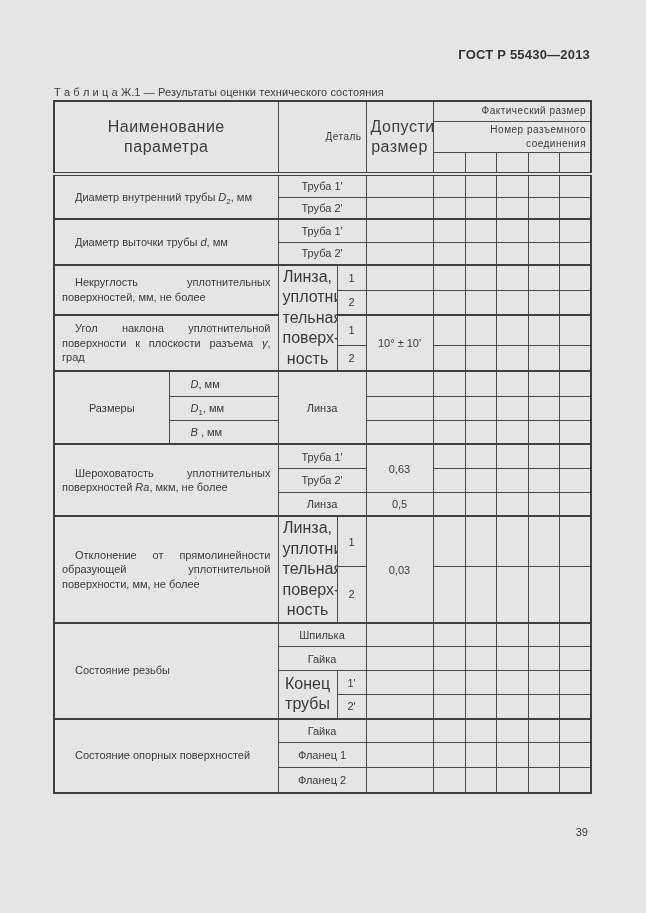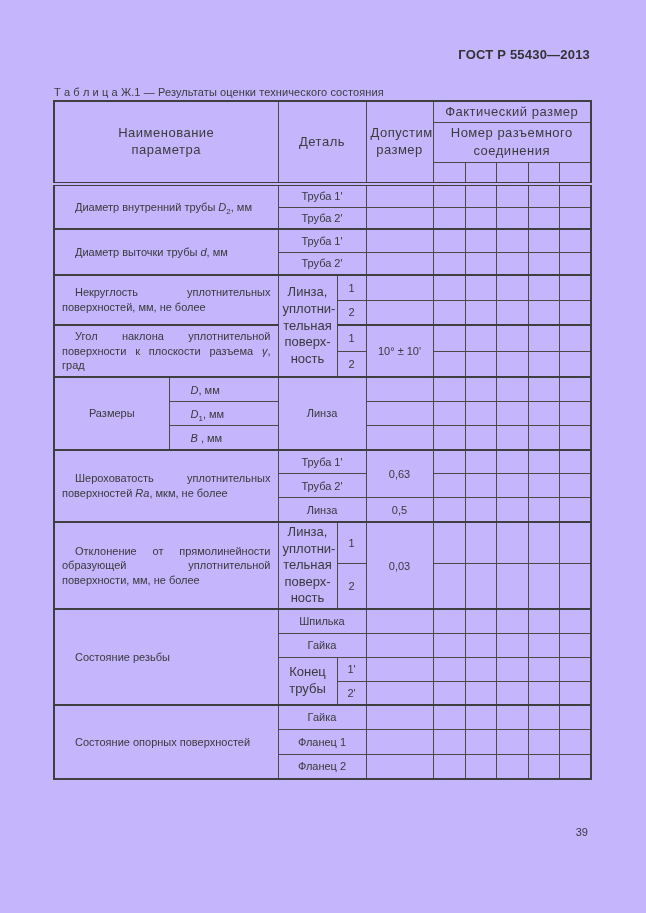--- a/index.html
+++ b/index.html
@@ -1,54 +1,54 @@
 <!DOCTYPE html>
 <html><head>
 <meta charset="utf-8">
 <style>
   html,body{margin:0;padding:0;}
   body{
     width:646px;height:913px;background:#ffffff;
     font-family:"Liberation Sans",sans-serif;color:#3a3a3a;
     position:relative;overflow:hidden;
   }
-  .page{position:absolute;inset:0;background:#c4b5fd;}
+  .page{position:absolute;inset:0;background:#e5e5e5;}
   .doc-code{
     position:absolute;top:47px;right:56px;
     font-size:13px;font-weight:bold;letter-spacing:.2px;color:#333;
   }
   .caption{
     position:absolute;top:86px;left:54px;width:537px;
     font-size:11px;color:#3c3c3c;letter-spacing:.1px;
   }
   .tablewrap{position:absolute;top:100px;left:53px;}
   table{
     border-collapse:collapse;table-layout:fixed;width:537px;
     font-size:11px;color:#3a3a3a;
     border:2px solid #3f3f3f;
   }
   th,td{border:1px solid #4a4a4a;padding:1px 4px;vertical-align:middle;overflow:hidden;}
   thead th{
-    font-weight:normal;font-size:13px;text-align:center;
+    font-weight:normal;font-size:10px;text-align:right;
     letter-spacing:.5px;line-height:1.4;color:#3c3c3c;
   }
   tbody{border-top:4px double #3f3f3f;}
   tr.grp > td{border-top:2px solid #3f3f3f;}
   
   .h20{height:20px}.h22{height:22px}.h23{height:23px}.h24{height:24px}
   .h25{height:25px}.h33{height:33px}.h37{height:37px}
   
   td.param{
     text-align:justify;text-indent:13px;
     padding:3px 7px 3px 7px;line-height:1.33;
   }
   td.c{text-align:center;text-indent:0;}
   td.psub{text-align:left;padding-left:21px;}
   td.det{text-align:center;margin-top:48px;}
-  .prewrap{white-space:pre-line;text-align:center;line-height:1.28;font-size:13px;}
+  .prewrap{white-space:pre-line;text-align:center;line-height:1.28;font-size:16px;}
   i.var{font-style:italic;}
   sub{font-size:8px;line-height:0;}
   .pagenum{
     position:absolute;top:826px;right:58px;
     font-size:11px;color:#3c3c3c;text-align:center;
   }
 </style>
 </head>
 <body>
 

